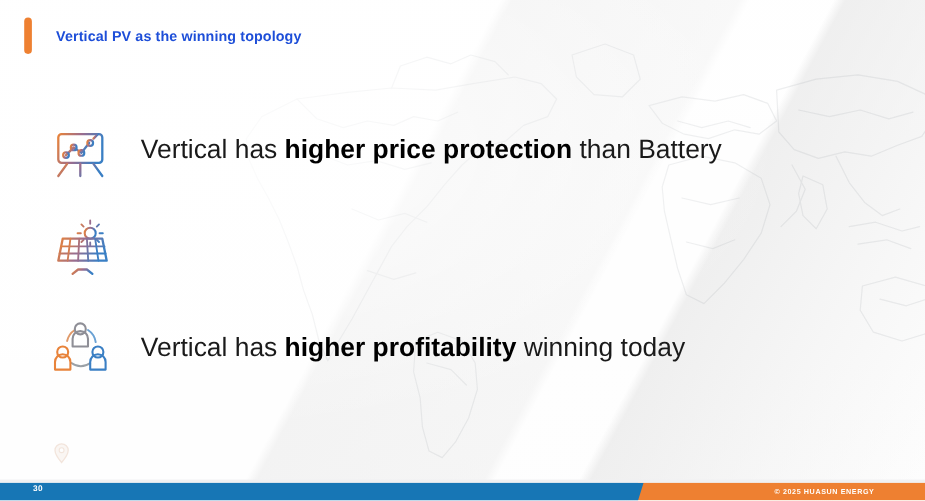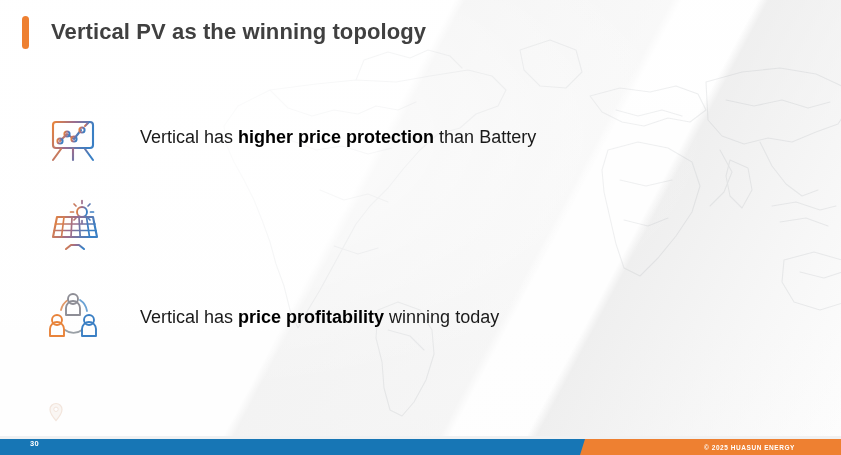--- a/index.html
+++ b/index.html
@@ -72,23 +72,23 @@
   }
   .title-accent {
     width: 7px;
     height: 33px;
     border-radius: 4px;
     background: #EE8031;
     flex: 0 0 auto;
   }
   .title-text {
     margin-left: 22px;
-    font-size: 22px;
+    font-size: 13px;
     font-weight: bold;
-    color: #404040;
+    color: #1d4ed8;
     letter-spacing: 0.1px;
     white-space: nowrap;
   }
 
   
   .bullets {
     position: absolute;
     left: 0;
     top: 92px;
     width: 841px;
@@ -103,22 +103,22 @@
     width: 58px;
     height: 58px;
     margin-left: 44px;
     flex: 0 0 auto;
     display: flex;
     align-items: center;
     justify-content: center;
   }
   .bullet-icon svg { display: block; }
   .bullet-text {
-    margin-left: 38px;
-    font-size: 18px;
+    margin-left: 26px;
+    font-size: 24px;
     color: #1a1a1a;
     line-height: 1.25;
     white-space: nowrap;
   }
   .bullet-text b { font-weight: bold; color: #000; }
 
   
   .pin-mark {
     position: absolute;
     left: 48px;
@@ -313,21 +313,21 @@
           <path d="M21 26 V19 a7 7 0 0 1 14 0 v7 z" stroke="#8E8E96" stroke-width="1.9"></path>
 
           <circle cx="12" cy="31" r="5" stroke="#E8833A" stroke-width="1.9"></circle>
           <path d="M5 47 V40 a7 7 0 0 1 14 0 v7 z" stroke="#E8833A" stroke-width="1.9"></path>
 
           <circle cx="44" cy="31" r="5" stroke="#3A7FC4" stroke-width="1.9"></circle>
           <path d="M37 47 V40 a7 7 0 0 1 14 0 v7 z" stroke="#3A7FC4" stroke-width="1.9"></path>
         </svg>
       </div>
       <div class="bullet-text">
-        <span>Vertical has </span><b>price profitability</b><span> winning today</span>
+        <span>Vertical has </span><b>higher profitability</b><span> winning today</span>
       </div>
     </div>
 
   </div>
 
   <div class="pin-mark">
     <svg viewBox="0 0 16 20" fill="none">
       <path d="M8 1.5 C4.6 1.5 2 4.1 2 7.4 C2 11.6 8 18.5 8 18.5 C8 18.5 14 11.6 14 7.4 C14 4.1 11.4 1.5 8 1.5 Z" stroke="#E3C3AE" stroke-width="1.2" fill="#f6ece5"></path>
       <circle cx="8" cy="7.3" r="2.2" stroke="#E3C3AE" stroke-width="1" fill="#ffffff"></circle>
     </svg>

